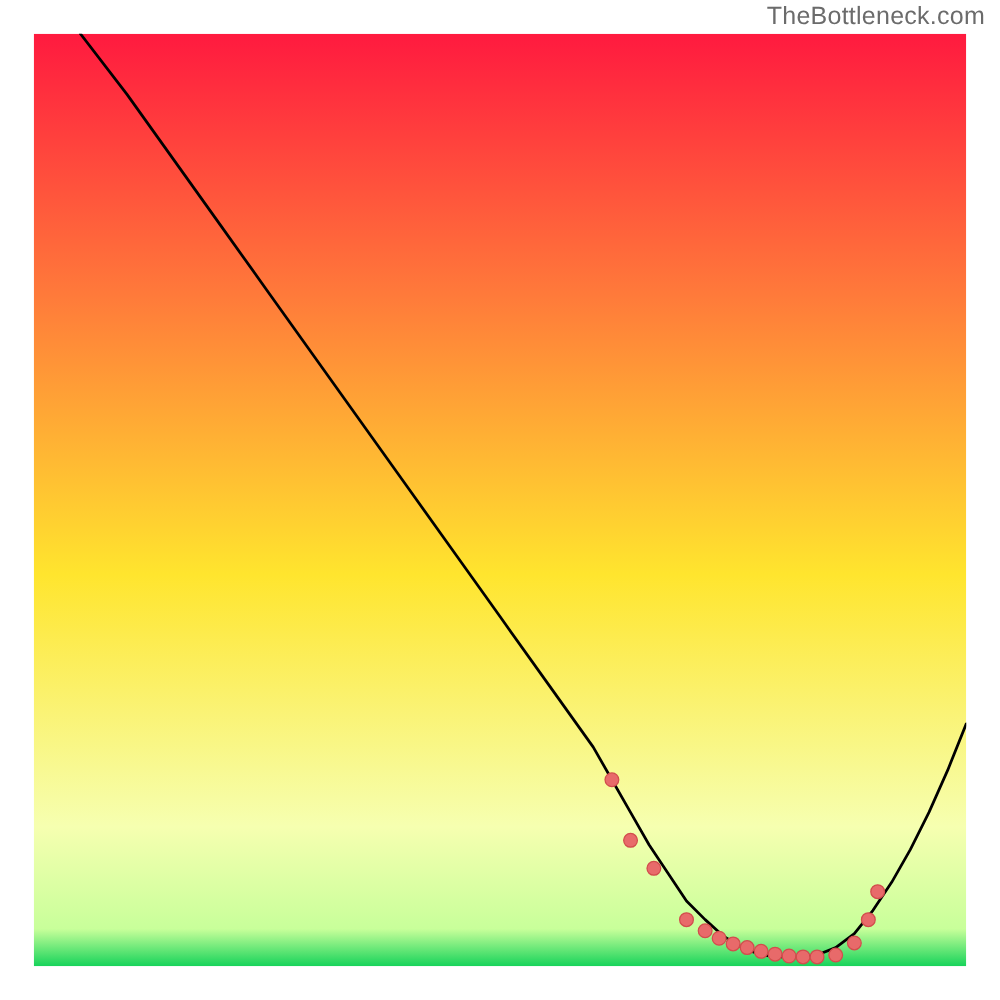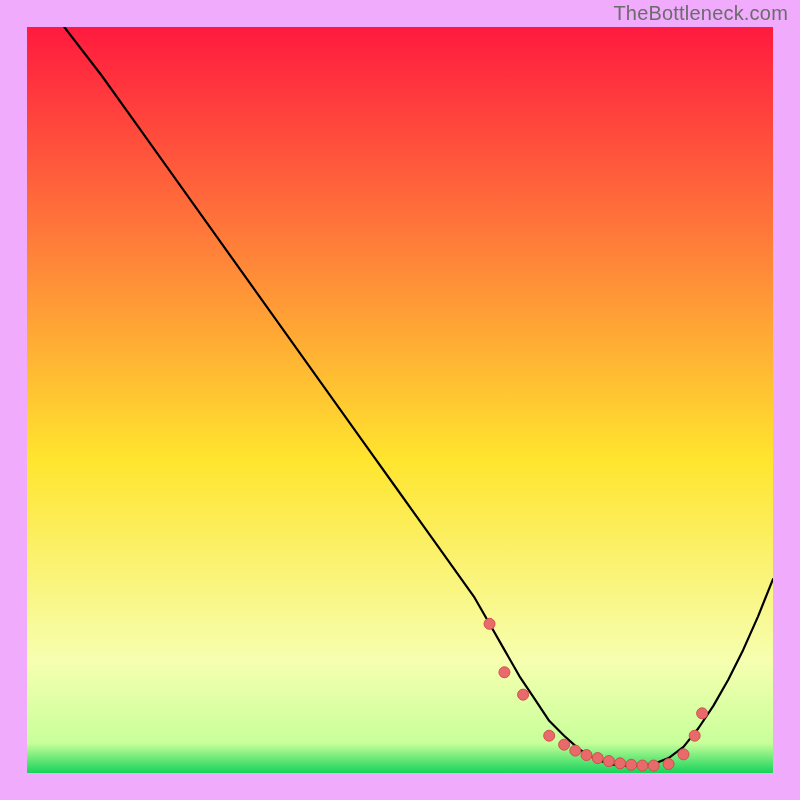--- a/index.html
+++ b/index.html
@@ -8,21 +8,21 @@
     width: 800px;
     height: 800px;
     background: #000;
     font-family: Arial, Helvetica, sans-serif;
     overflow: hidden;
   }
   .outer {
     position: relative;
     width: 800px;
     height: 800px;
-    background: #f0abfc;
+    background: #ffffff;
   }
   .watermark {
     position: absolute;
     top: 2px;
     right: 12px;
     color: #6b6b6b;
     font-size: 20px;
     font-weight: 500;
     letter-spacing: 0.2px;
     z-index: 50;

